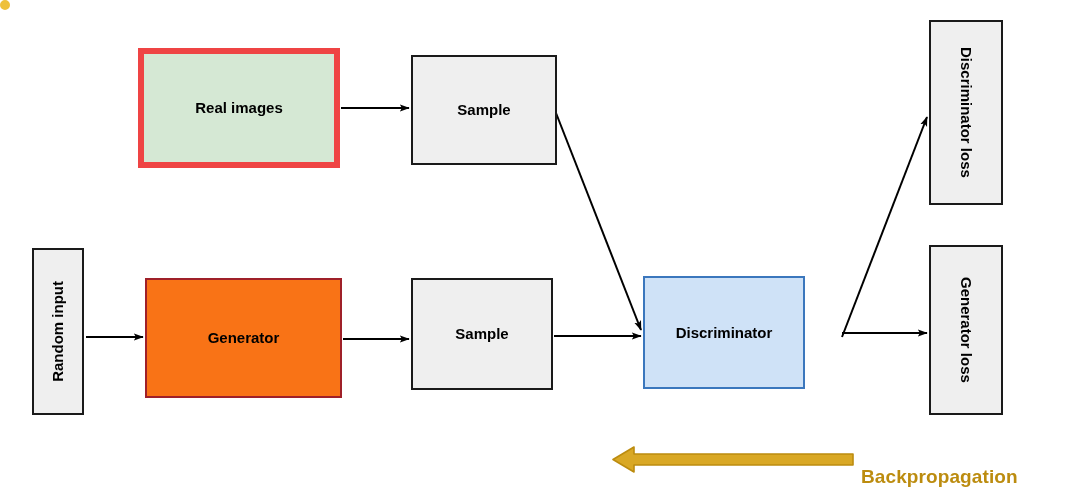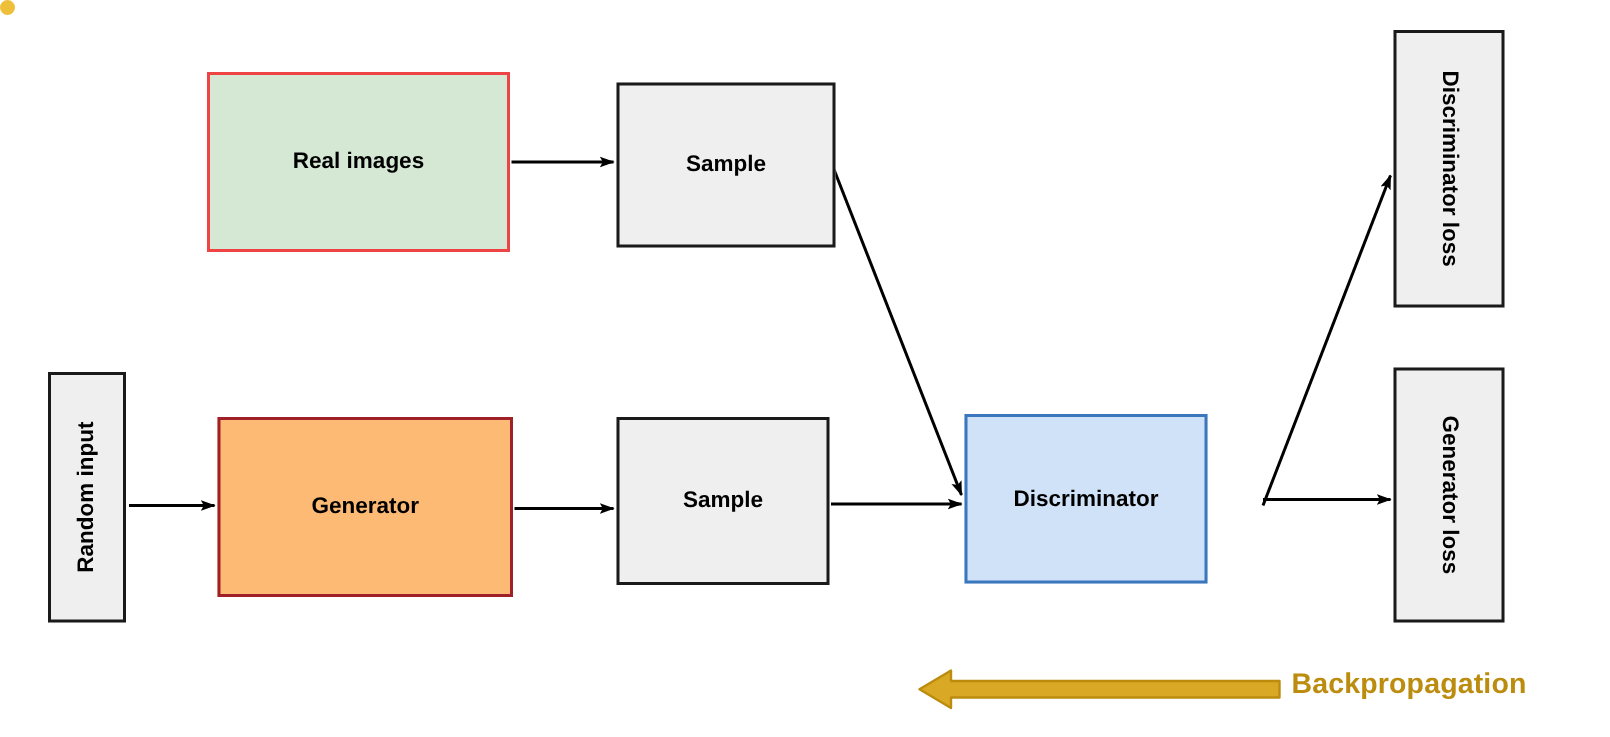--- a/index.html
+++ b/index.html
@@ -36,24 +36,24 @@
     color: #000000;
     text-align: center;
     line-height: 1.18;
   }
   .node-plain {
     background: #efefef;
     border: 2px solid #1a1a1a;
   }
   .node-green {
     background: #d5e8d4;
-    border: 2px solid #ef4444;
+    border: 6px solid #ef4444;
   }
   .node-pink {
-    background: #fdba74;
+    background: #f97316;
     border: 2px solid #9f2029;
     text-align: center;
   }
   .node-blue {
     background: #cfe2f7;
     border: 2px solid #3b77bd;
   }
   .vert-cw {
     writing-mode: vertical-rl;
     text-orientation: mixed;
@@ -70,20 +70,21 @@
     border-radius: 7px;
     background: transparent;
   }
   #backprop-label {
     position: absolute;
     font-weight: bold;
     font-size: 19px;
     color: #bc8c0f;
     white-space: nowrap;
     letter-spacing: 0.1px;
+    margin-top: 20px;
   }
 </style>
 </head>
 <body>
 
 <div id="diagram-root">
 
   <div id="training-group"></div>
 
   <svg id="edge-layer" viewBox="0 0 1073 491" xmlns="http://www.w3.org/2000/svg">

